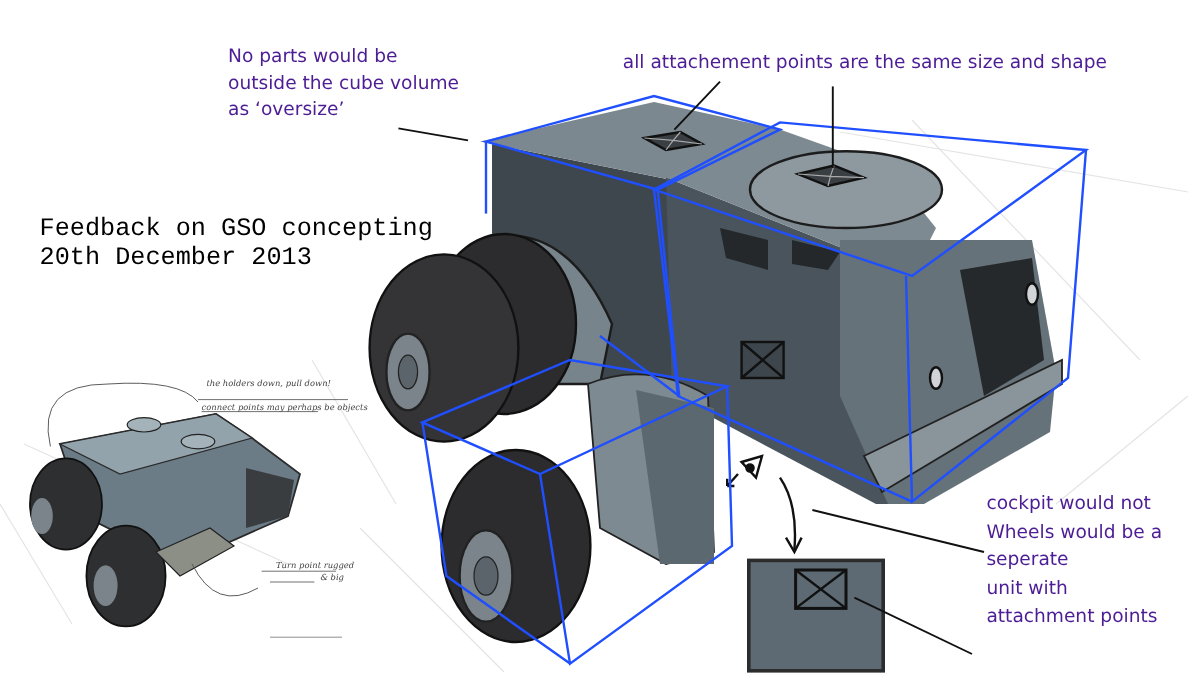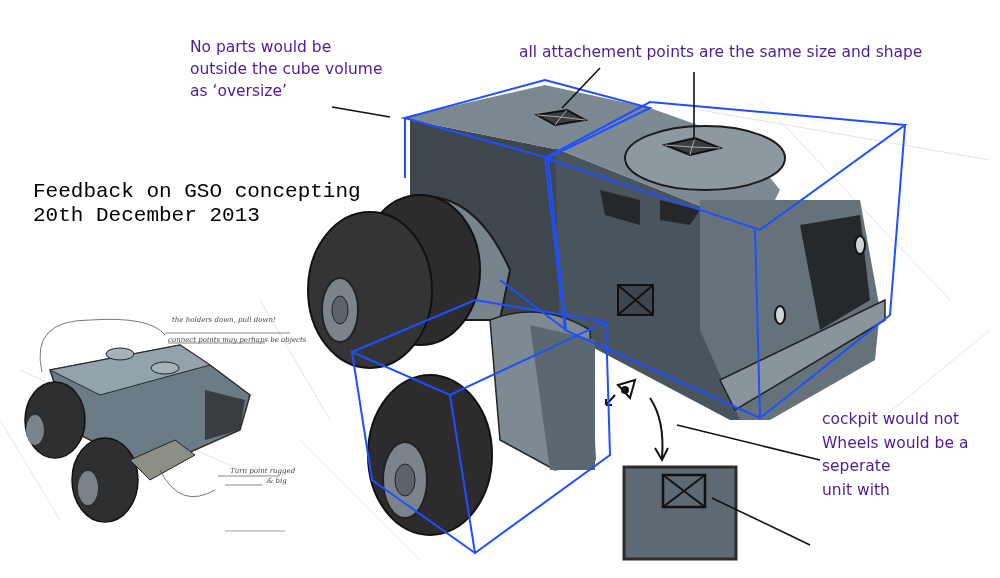--- a/index.html
+++ b/index.html
@@ -174,18 +174,19 @@
 <div class="title-note" style="left:33px; top:180px;">
   <div>Feedback on GSO concepting</div>
   <div>20th December 2013</div>
 </div>
 
 <div class="note" style="left:822px; top:408px; line-height:23.5px;">
   <div>cockpit would not</div>
   <div>Wheels would be a</div>
   <div>seperate</div>
   <div>unit with</div>
+  <div>attachment points</div>
 </div>
 
 <div class="hand" style="left:168px; top:336px;">connect points may perhaps be objects</div>
 <div class="hand" style="left:172px; top:316px;">the holders down, pull down!</div>
 <div class="hand" style="left:230px; top:467px;text-align:center;">Turn point rugged</div>
 <div class="hand" style="left:228px; top:477px;margin-left:39px;">&amp; big</div>
 
 </body></html>

